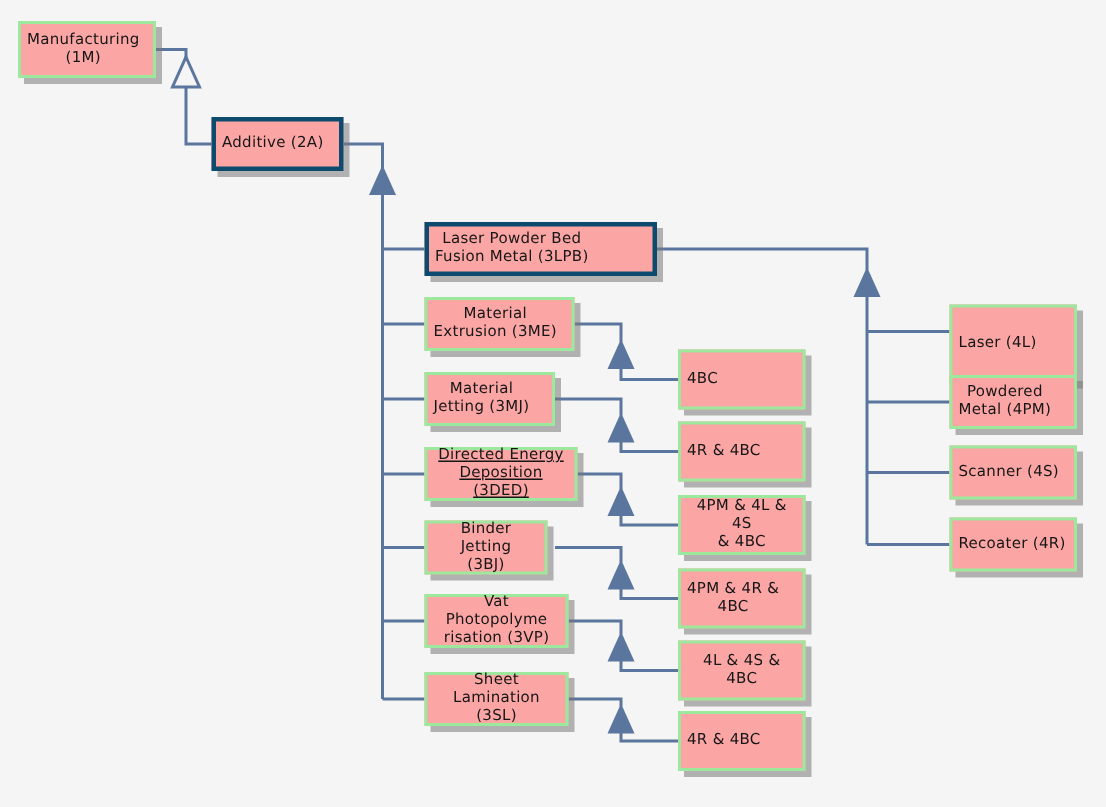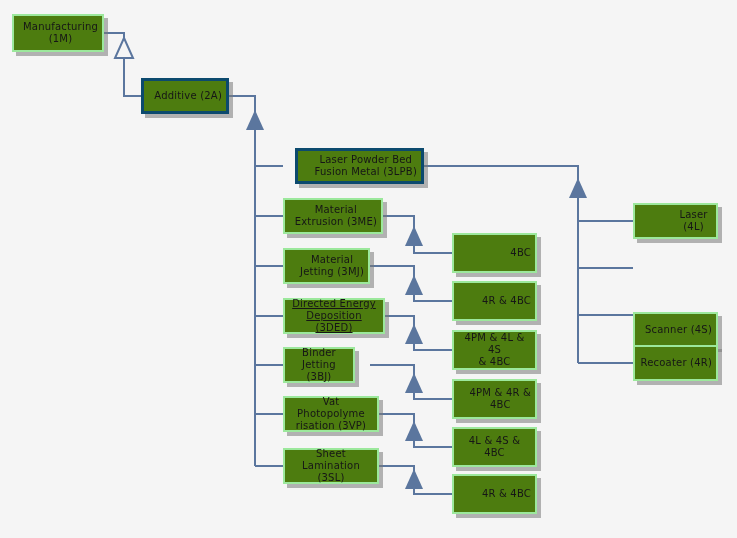--- a/index.html
+++ b/index.html
@@ -20,25 +20,25 @@
     position: absolute;
     left: 0;
     top: 0;
     width: 737px;
     height: 538px;
     pointer-events: none;
   }
   .node {
     position: absolute;
     box-sizing: border-box;
-    background: #4d7c0f;
+    background: #fca5a5;
     border: 2px solid #9ce89c;
     display: flex;
     align-items: center;
-    justify-content: flex-end;
+    justify-content: flex-start;
     text-align: center;
     color: #161616;
     font-size: 10px;
     line-height: 12px;
     letter-spacing: 0.2px;
     box-shadow: 4px 4px 0 0 rgba(120,120,120,0.55);
     padding: 0 4px;
   }
   .node.hl {
     border: 3px solid #0c4a6e;
@@ -116,41 +116,41 @@
 
   <div class="node" style="left:12px; top:14px; width:92px; height:38px;">
     <span>Manufacturing
 (1M)</span>
   </div>
 
   <div class="node hl" style="left:141px; top:78px; width:88px; height:36px;">
     <span>Additive (2A)</span>
   </div>
 
-  <div class="node hl" style="left:283px; top:148px; width:129px; height:36px;margin-left:12px;">
+  <div class="node hl" style="left:283px; top:148px; width:155px; height:36px;">
     <span>Laser Powder Bed
 Fusion Metal (3LPB)</span>
   </div>
 
   <div class="node" style="left:283px; top:198px; width:100px; height:36px;">
     <span>Material
 Extrusion (3ME)</span>
   </div>
 
   <div class="node" style="left:283px; top:248px; width:87px; height:36px;">
     <span>Material
 Jetting (3MJ)</span>
   </div>
 
   <div class="node" style="left:283px; top:298px; width:102px; height:36px;text-decoration:underline;">
     <span>Directed Energy
 Deposition (3DED)</span>
   </div>
 
-  <div class="node" style="left:283px; top:347px; width:72px; height:36px;">
+  <div class="node" style="left:283px; top:347px; width:82px; height:36px;">
     <span>Binder Jetting
 (3BJ)</span>
   </div>
 
   <div class="node" style="left:283px; top:396px; width:96px; height:36px;">
     <span>Vat Photopolyme
 risation (3VP)</span>
   </div>
 
   <div class="node" style="left:283px; top:448px; width:96px; height:36px;">
@@ -177,26 +177,30 @@
   </div>
 
   <div class="node" style="left:452px; top:427px; width:85px; height:40px;">
     <span>4L &amp; 4S &amp; 4BC</span>
   </div>
 
   <div class="node" style="left:452px; top:474px; width:85px; height:40px;">
     <span>4R &amp; 4BC</span>
   </div>
 
-  <div class="node" style="left:633px; top:203px; width:85px; height:36px;padding-left:40px;">
+  <div class="node" style="left:633px; top:203px; width:85px; height:52px;">
     <span>Laser (4L)</span>
   </div>
 
-
-  <div class="node" style="left:633px; top:312px; width:85px; height:36px;">
+  <div class="node" style="left:633px; top:250px; width:85px; height:36px;">
+    <span>Powdered
+Metal (4PM)</span>
+  </div>
+
+  <div class="node" style="left:633px; top:297px; width:85px; height:36px;">
     <span>Scanner (4S)</span>
   </div>
 
   <div class="node" style="left:633px; top:345px; width:85px; height:36px;">
     <span>Recoater (4R)</span>
   </div>
 
 </div>
 
 </body></html>

